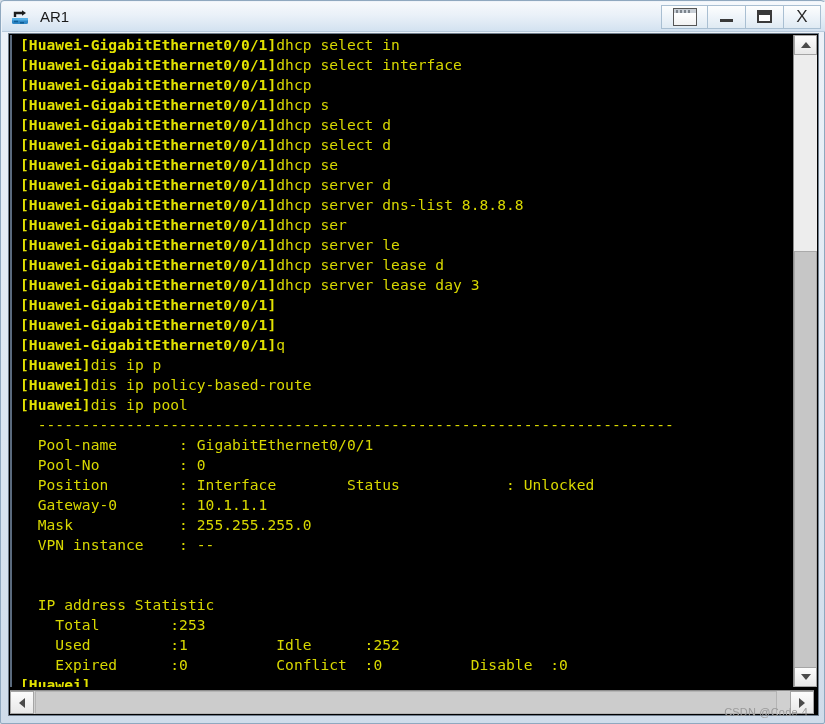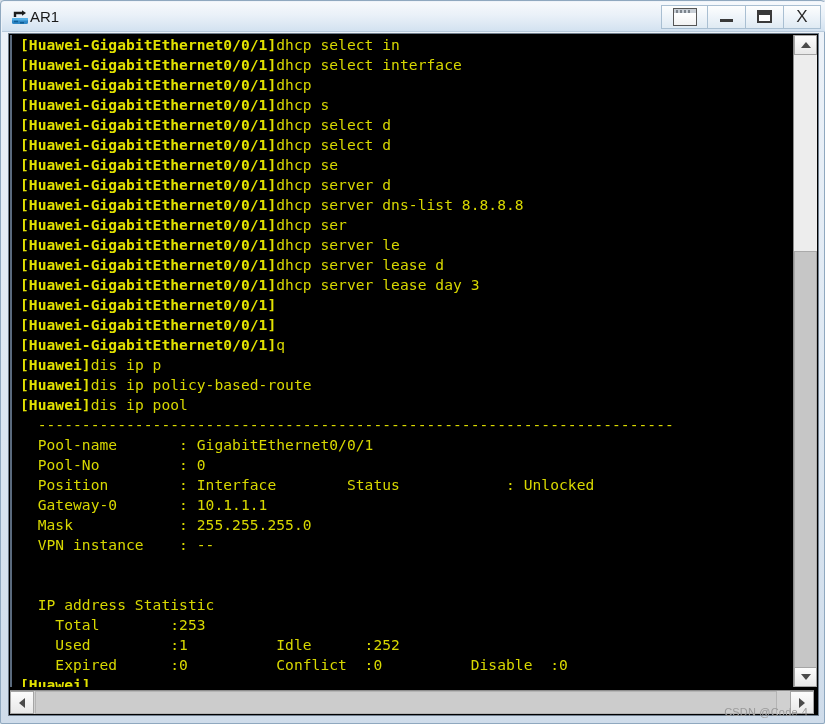--- a/index.html
+++ b/index.html
@@ -39,21 +39,21 @@
     box-sizing: border-box;
   }
   #app-icon {
     width: 20px; height: 20px;
     margin-left: 8px;
     position: relative;
     flex: 0 0 auto;
   }
   #app-icon svg { display:block; }
   #title-text {
-    margin-left: 0;
+    margin-left: 10px;
     font-size: 15px;
     color: #1a1a1a;
     font-family: "Liberation Sans", sans-serif;
     letter-spacing: 0px;
     white-space: nowrap;
   }
   #winbtns {
     margin-left: auto;
     display: flex;
     align-items: center;

